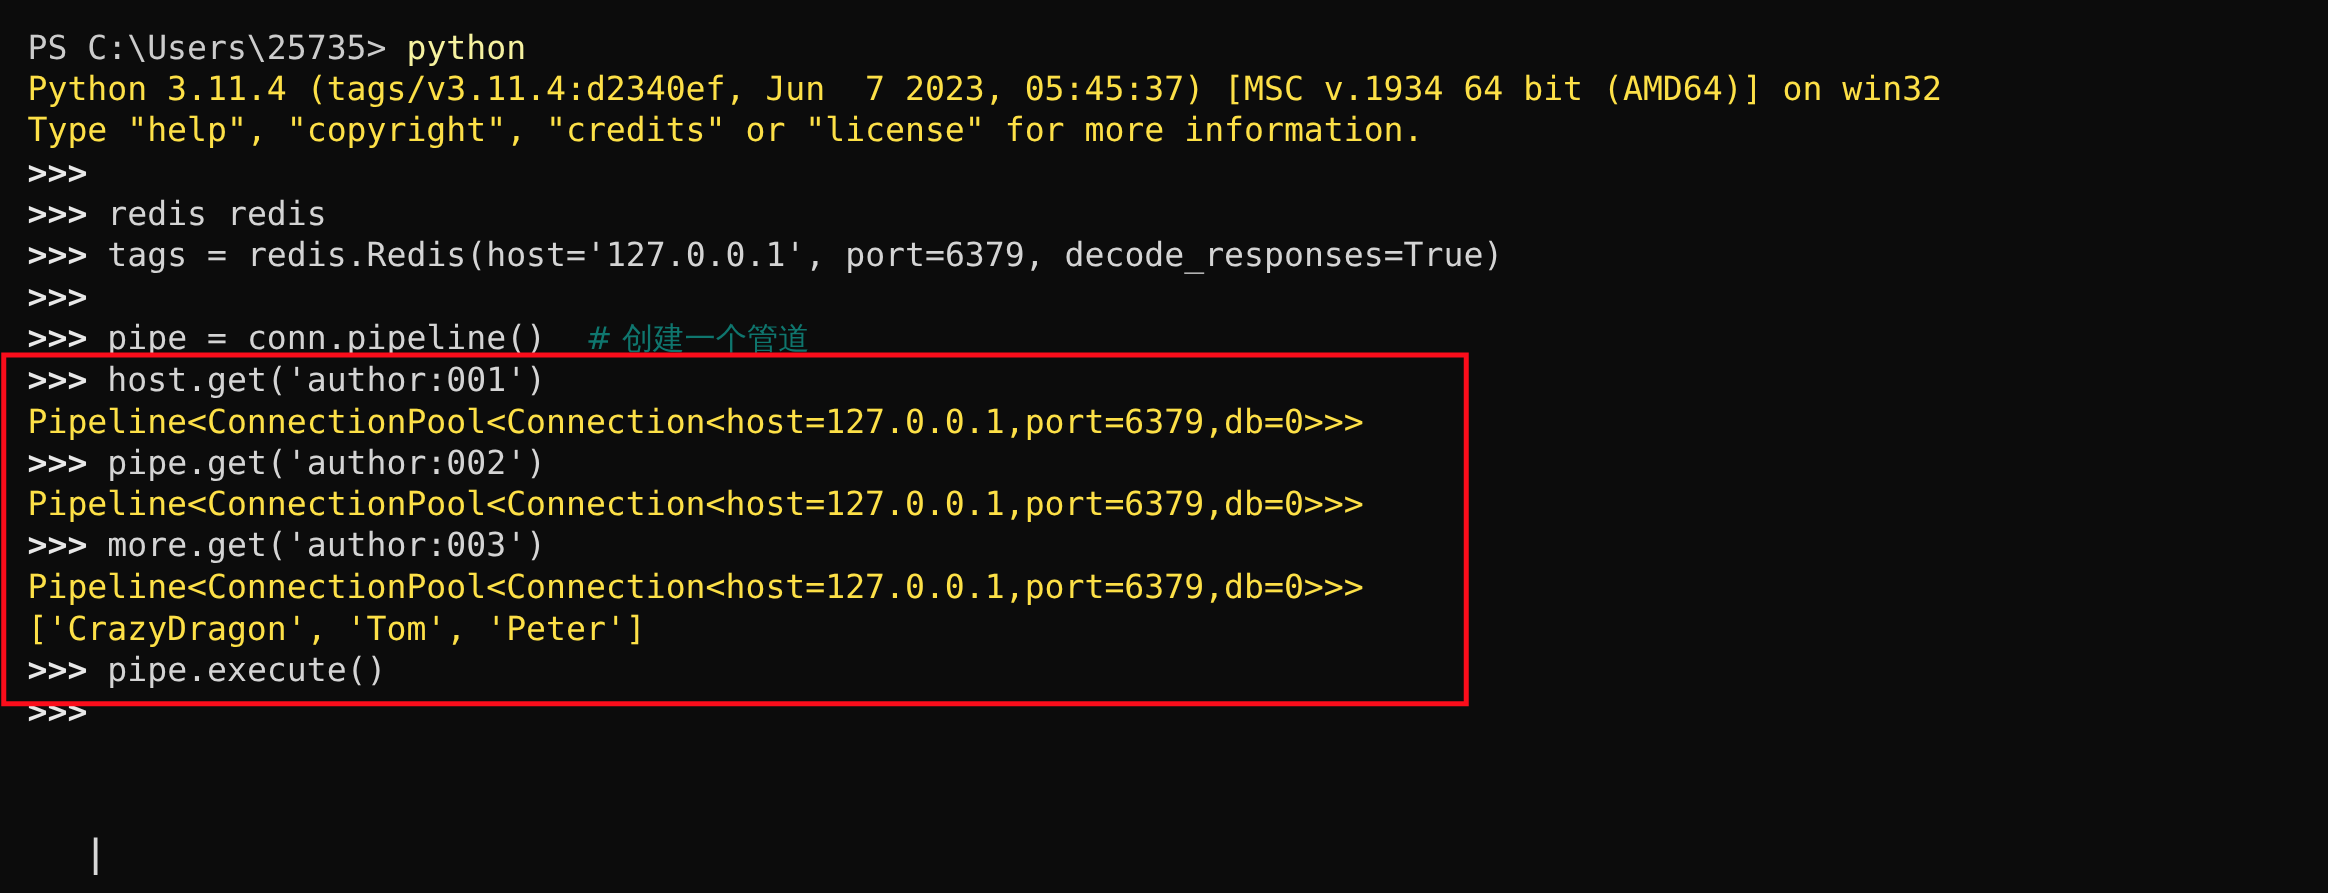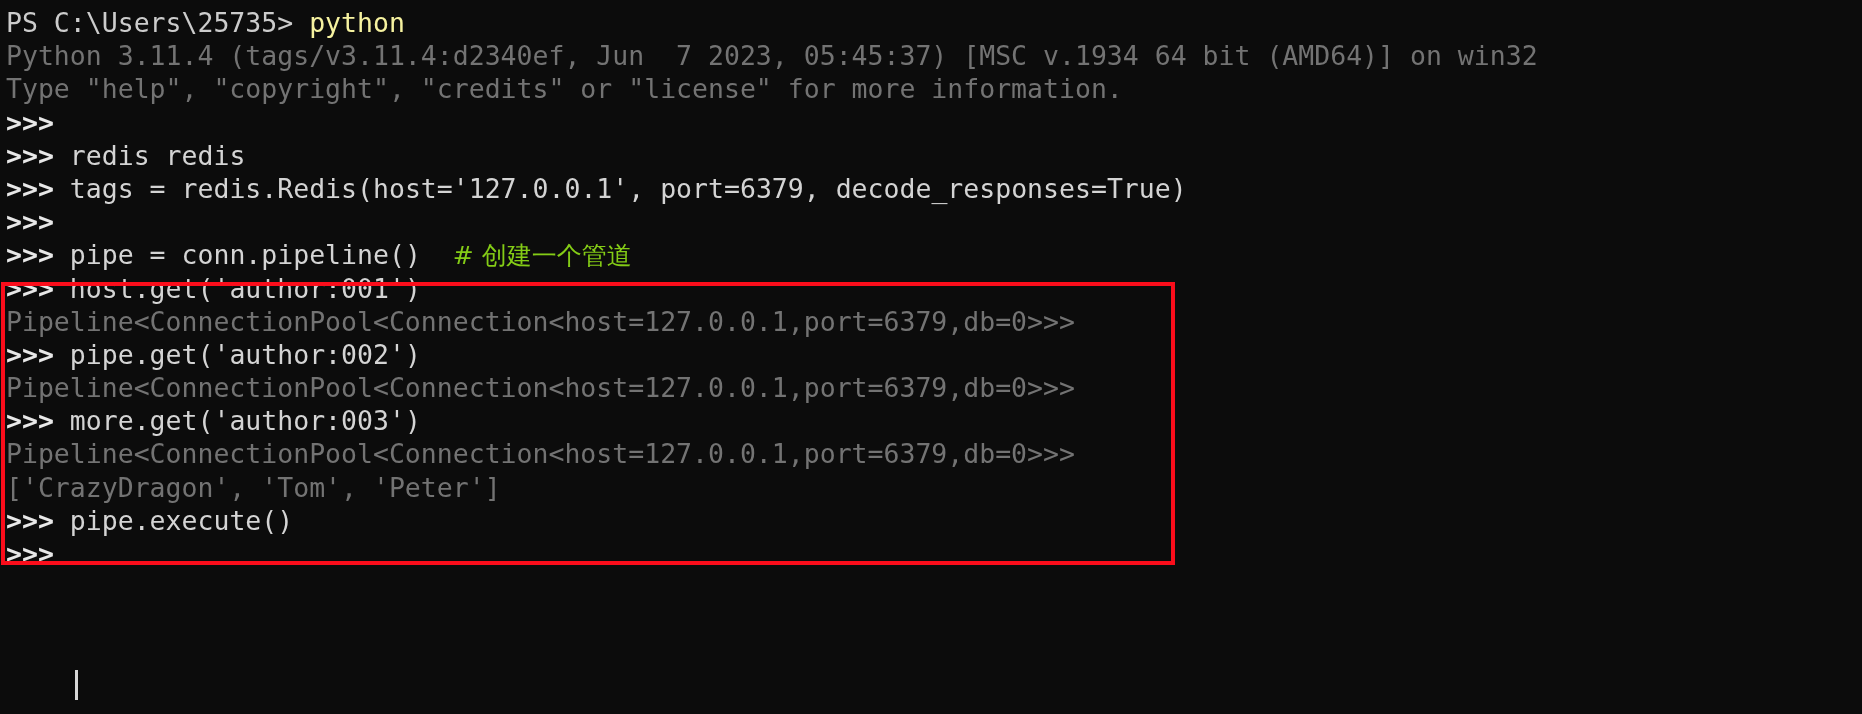--- a/index.html
+++ b/index.html
@@ -12,21 +12,21 @@
     height: 714px;
     overflow: hidden;
     font-family: "DejaVu Sans Mono", "Liberation Mono", monospace;
   }
 
   #terminal {
     position: relative;
     width: 1862px;
     height: 714px;
     background: #0c0c0c;
-    padding: 0;
+    padding: 16px;
     box-sizing: border-box;
   }
 
   .line {
     position: relative;
     height: 33.2px;
     line-height: 33.2px;
     font-size: 26.5px;
     letter-spacing: 0px;
     white-space: pre;
@@ -42,24 +42,24 @@
     color: #f6f2a0;
   }
   .prompt-chev {
     color: #e8e8e8;
     font-weight: 700;
   }
   .code {
     color: #d4d4d4;
   }
   .output {
-    color: #737373;
+    color: #fde047;
   }
   .comment {
-    color: #84cc16;
+    color: #0f766e;
   }
   .cjk {
     font-family: "DejaVu Sans", sans-serif;
     font-size: 25px;
   }
 
   
   #highlight-box {
     position: absolute;
     left: 1px;

